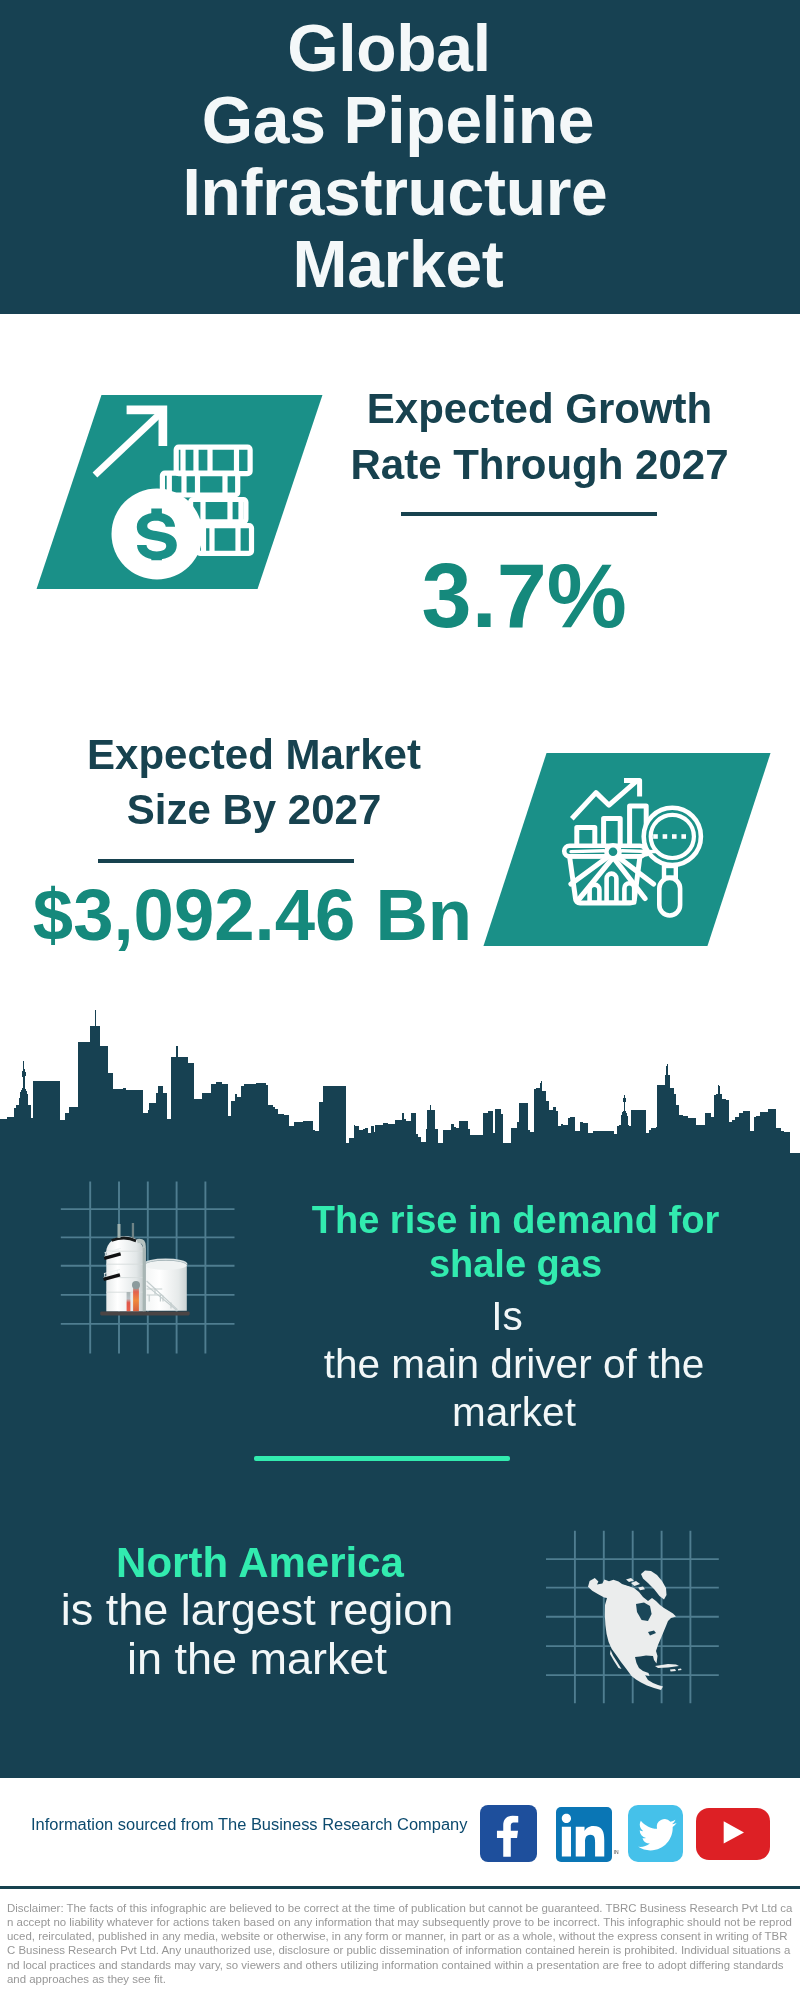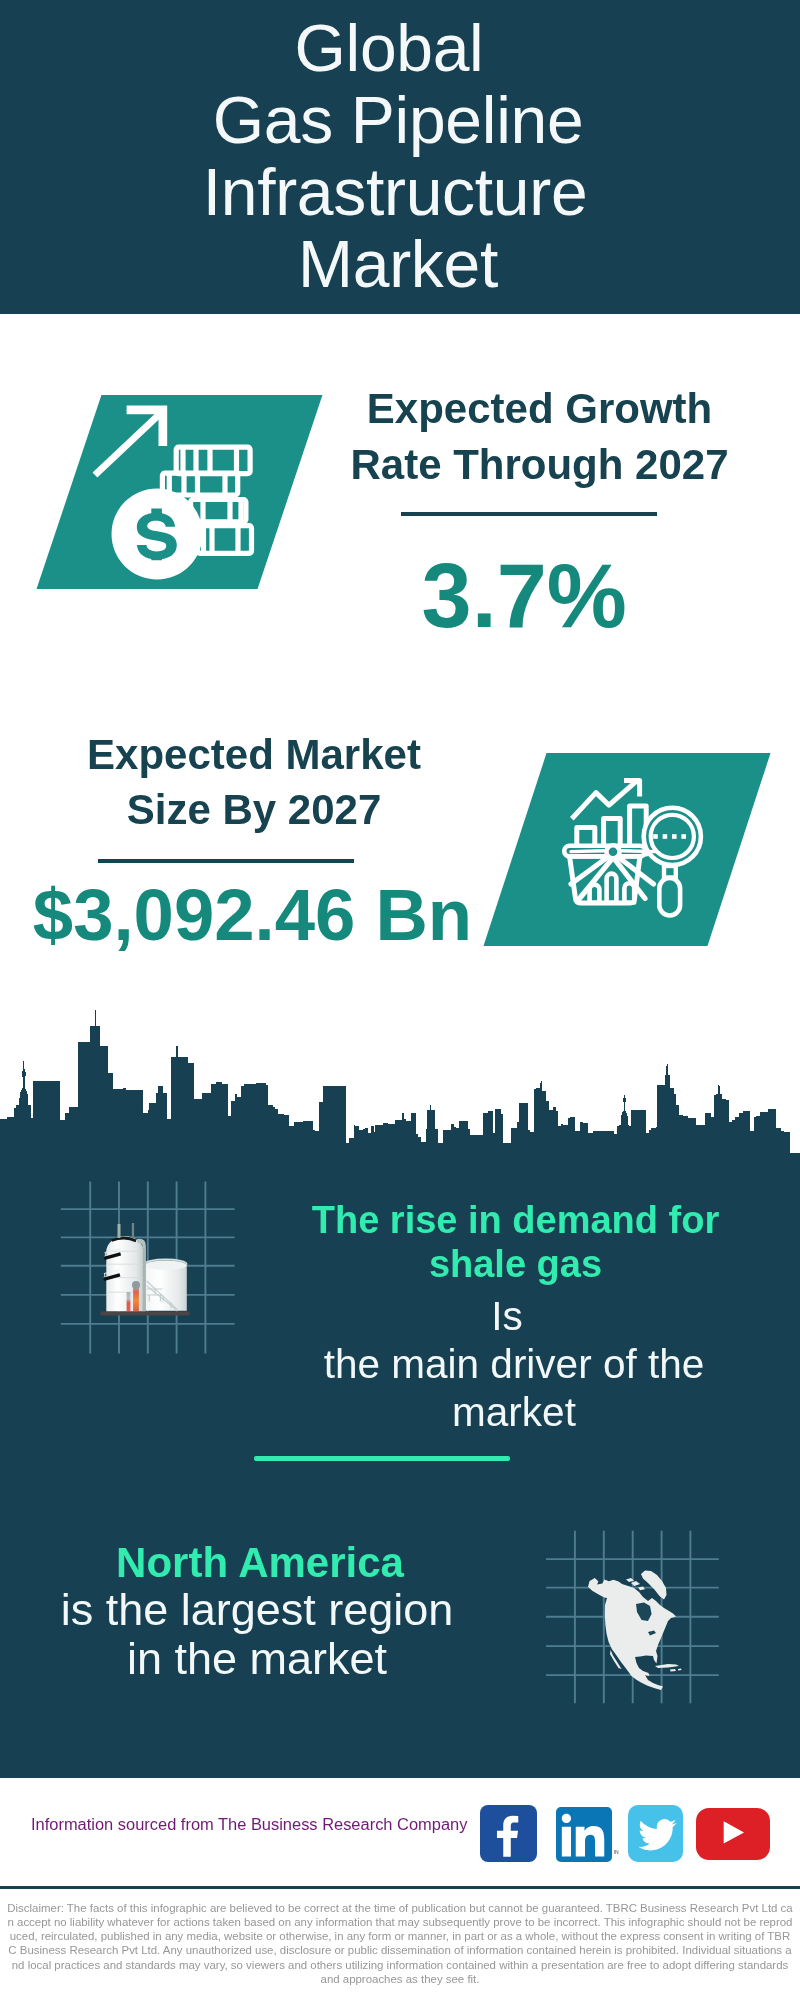--- a/index.html
+++ b/index.html
@@ -3,21 +3,21 @@
 <meta charset="utf-8">
 <style>
   html,body{margin:0;padding:0;}
   body{width:800px;height:2000px;font-family:"Liberation Sans",sans-serif;background:#fff;}
   #page{position:relative;width:800px;height:2000px;overflow:hidden;background:#ffffff;}
   .abs{position:absolute;}
 
   
   #header-band{left:0;top:0;width:800px;height:314px;background:#174152;}
   #header-title{left:0;top:11.8px;width:800px;text-align:center;color:#f4f8f9;
-    font-weight:normal;font-size:66px;line-height:72px;letter-spacing:-0.3px;}
+    font-weight:bold;font-size:66px;line-height:72px;letter-spacing:-0.3px;}
   #header-title>div:nth-child(1){position:relative;left:-11px;}
   #header-title>div:nth-child(2){position:relative;left:-2px;}
   #header-title>div:nth-child(3){position:relative;left:-5px;}
   #header-title>div:nth-child(4){position:relative;left:-2px;}
 
   
   #white-mid{left:0;top:314px;width:800px;height:840px;background:#ffffff;}
 
   .para{position:absolute;background:#1a9088;transform:skewX(-18.5deg);}
 
@@ -27,24 +27,24 @@
   .stat-value{position:absolute;text-align:center;color:#15897c;font-weight:bold;white-space:nowrap;}
 
   
   #dark-block{left:0;top:1153px;width:800px;height:625px;background:#174152;}
   .hl{position:absolute;text-align:center;color:#32ebaf;font-weight:bold;white-space:nowrap;}
   .bd{position:absolute;text-align:center;color:#f2f7f8;white-space:nowrap;}
   #mint-rule{position:absolute;left:254px;top:1456.4px;width:256px;height:4.4px;background:#32ebaf;border-radius:2px;}
 
   
   #footer-band{left:0;top:1778px;width:800px;height:222px;background:#ffffff;}
-  #footer-text{position:absolute;left:31px;top:1814px;color:#701a75;font-size:16.45px;line-height:20px;white-space:nowrap;}
+  #footer-text{position:absolute;left:31px;top:1814px;color:#0c4a6e;font-size:16.45px;line-height:20px;white-space:nowrap;}
   #footer-divider{position:absolute;left:0;top:1886px;width:800px;height:3px;background:#17424f;}
   #disclaimer{position:absolute;left:7px;top:1900.6px;width:786px;color:#979797;
-     font-size:11.45px;line-height:14.25px;word-break:break-all;text-align:center;}
+     font-size:11.45px;line-height:14.25px;word-break:break-all;}
 </style>
 </head>
 <body>
 
 <div id="page">
 
   <div id="header-band" class="abs"></div>
   <div id="header-title" class="abs">
     <div>Global</div>
     <div>Gas Pipeline</div>

